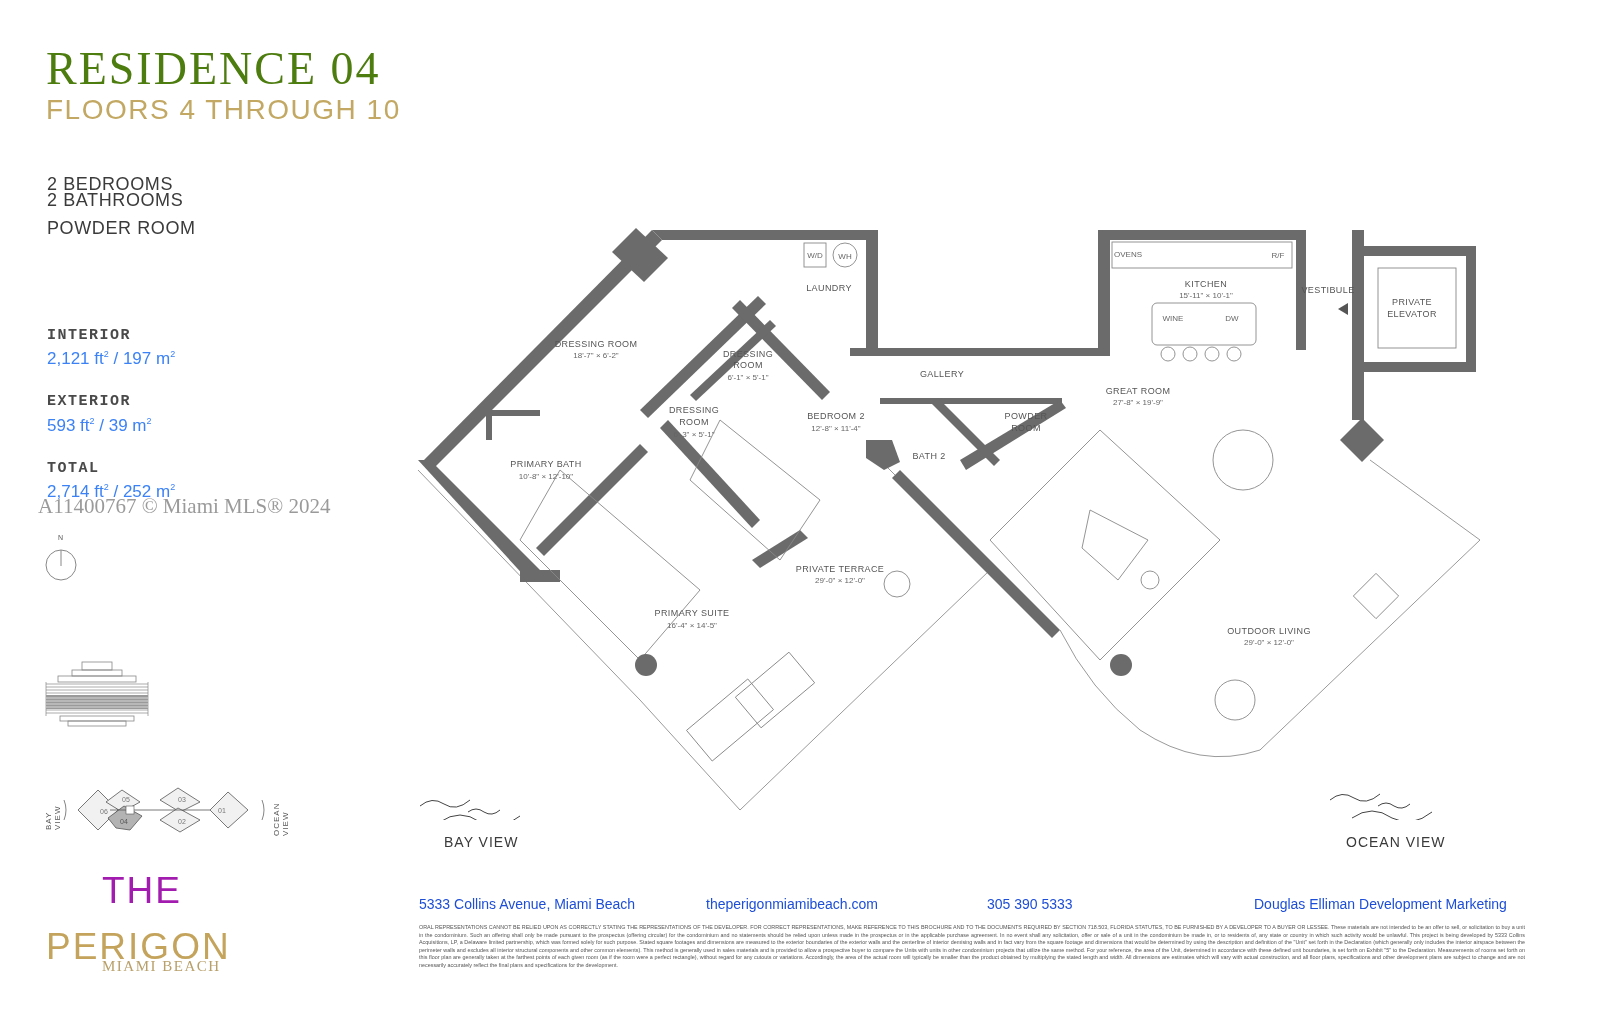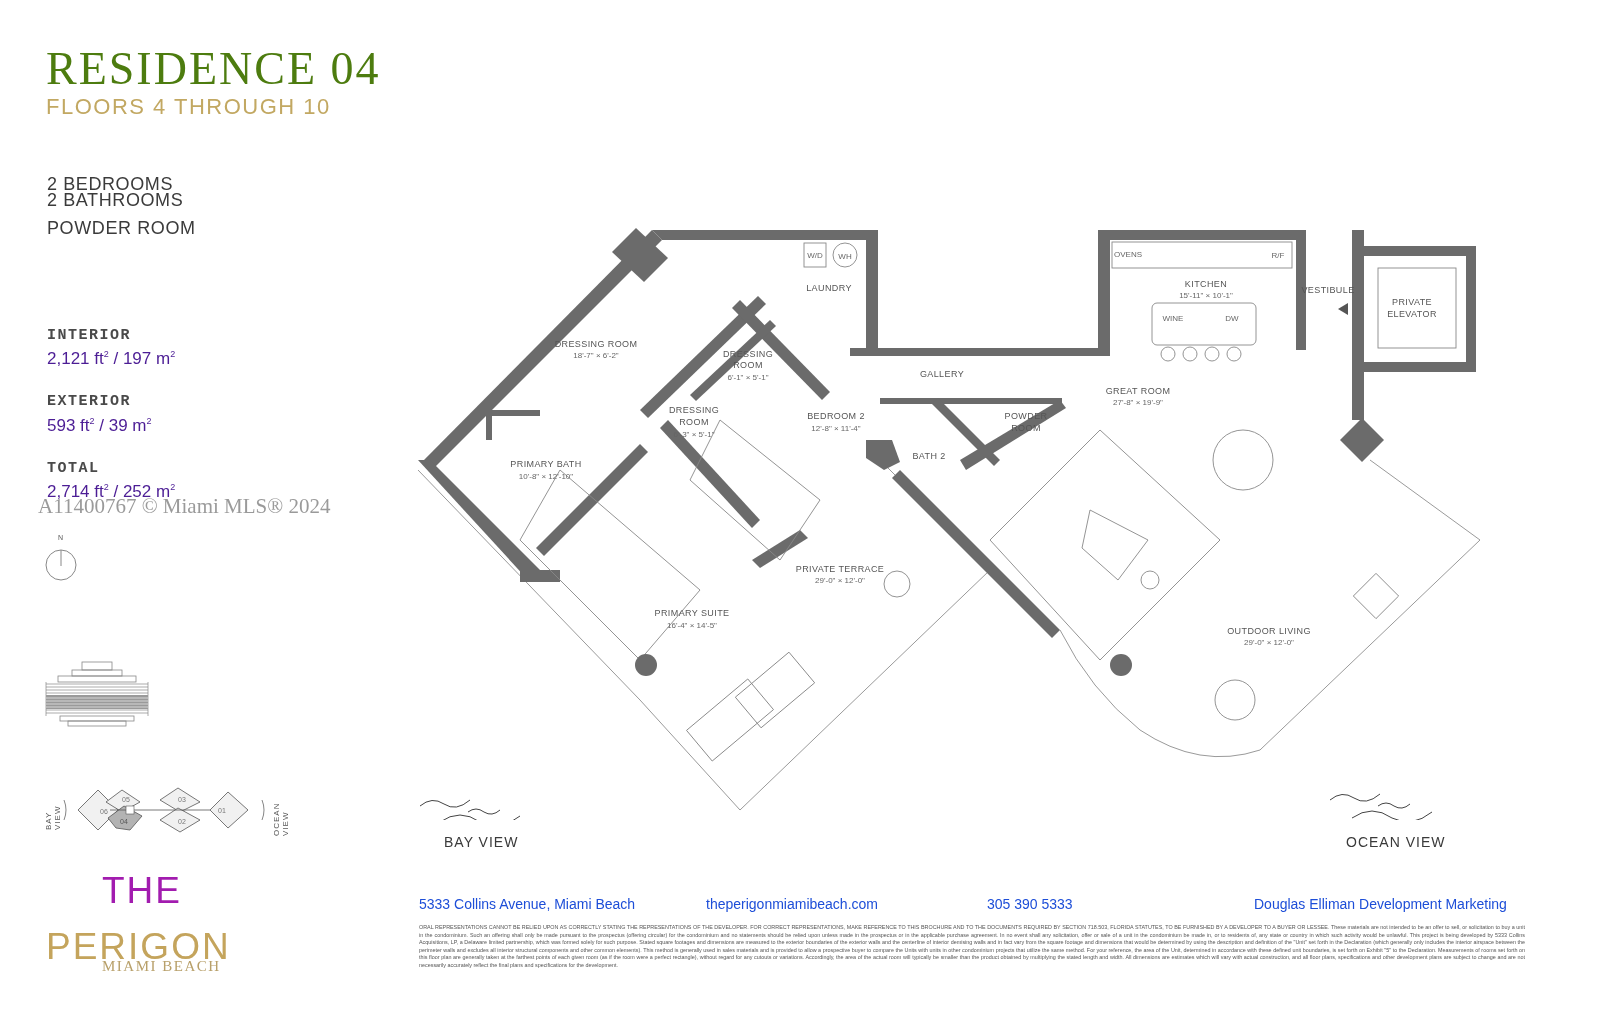--- a/index.html
+++ b/index.html
@@ -2,26 +2,26 @@
 <html><head>
 <meta charset="utf-8">
 <style>
   html, body { margin:0; padding:0; background:#ffffff; }
   body { width:1600px; height:1035px; position:relative; overflow:hidden;
          font-family:"DejaVu Sans", sans-serif; color:#3a3a3a; }
   .abs { position:absolute; }
   .title { left:46px; top:42px; font-family:"Liberation Serif","DejaVu Serif",serif;
            font-size:46px; letter-spacing:2px; color:#4d7c0f; white-space:nowrap; }
   .subtitle { left:46px; top:94px; font-family:"Liberation Sans",sans-serif;
-              font-size:22px; letter-spacing:1.5px; color:#c2a862; white-space:nowrap; }
+              font-size:28px; letter-spacing:1.5px; color:#c2a862; white-space:nowrap; }
   .feat { left:47px; font-family:"Liberation Sans",sans-serif; font-size:18px;
           letter-spacing:0.6px; color:#3b3b3b; }
   .area-label { left:47px; font-family:Liberation Mono, monospace; font-size:15px;
                 font-weight:bold; letter-spacing:1.5px; color:#4a4a4a; }
-  .area-value { left:47px; font-family:"Liberation Sans",sans-serif; font-size:17px; color:#4c1d95; }
+  .area-value { left:47px; font-family:"Liberation Sans",sans-serif; font-size:17px; color:#3b82f6; }
   .area-value sup { font-size:9px; }
   .watermark { left:5px; top:494px; font-family:Liberation Serif, serif; font-size:21px;
                color:rgba(120,120,120,0.75); white-space:nowrap;margin-left:33px; }
   .brand1 { left:102px; top:870px; font-family:"Liberation Sans",sans-serif; font-size:37px;
             letter-spacing:2px; color:#a21caf; }
   .brand2 { left:46px; top:910px; font-family:"Liberation Sans",sans-serif; font-size:37px;
             letter-spacing:2px; color:#c4a45c;margin-top:16px; }
   .brand3 { left:102px; top:958px; font-family:"Liberation Serif",serif; font-size:15px;
             letter-spacing:1.5px; color:#b8a06a; }
   .footer-item { top:896px; font-family:Liberation Sans, sans-serif; font-size:14px; color:#1d4ed8; white-space:nowrap; }

